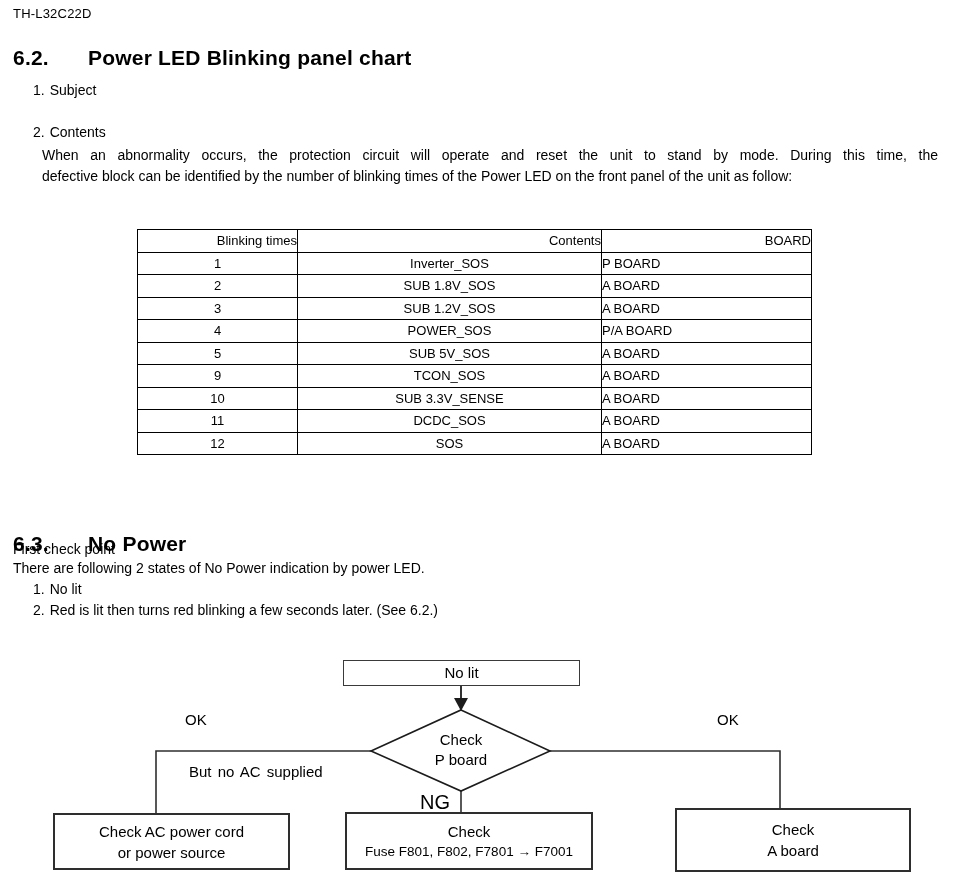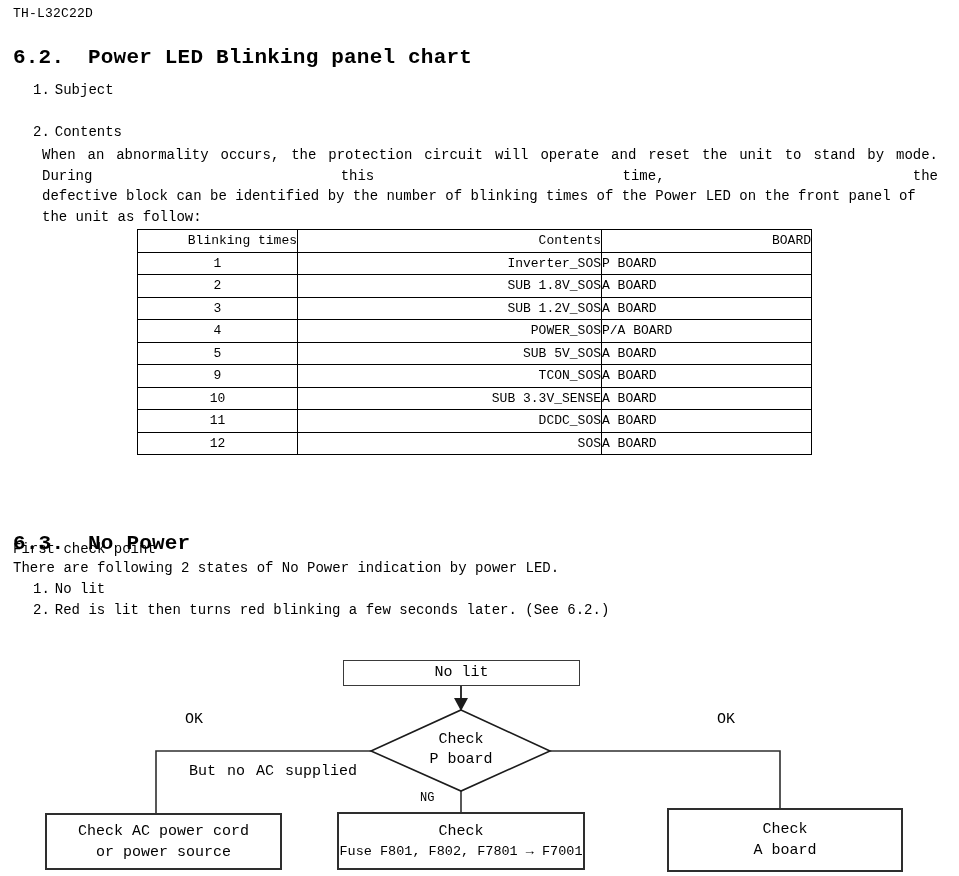--- a/index.html
+++ b/index.html
@@ -1,20 +1,20 @@
 <!DOCTYPE html>
 <html><head>
 <meta charset="utf-8">
 <style>
   html,body{margin:0;padding:0;background:#fff;}
   .page{
     position:relative;
     width:959px;height:876px;
     background:#fff;color:#000;
-    font-family:Liberation Mono, monospace;
+    font-family:Liberation Sans, sans-serif;
     overflow:hidden;
   }
   .abs{position:absolute;}
   .model{left:13px;top:6px;font-size:13px;letter-spacing:.2px;}
   .sec-head{left:13px;font-size:21px;font-weight:bold;display:flex;letter-spacing:.2px;}
   .sec-head .num{width:75px;flex:0 0 75px;}
   .h62{top:46px;}
   .h63{top:532px;}
   .body-line{font-size:14px;line-height:17px;}
   .li-line{display:flex;}
@@ -26,46 +26,46 @@
     position:absolute;left:137px;top:229px;
     border-collapse:collapse;table-layout:fixed;width:674px;
     font-size:13px;
   }
   table.blink th, table.blink td{
     border:1px solid #000;height:21.5px;padding:0;
     font-weight:normal;white-space:nowrap;overflow:hidden;
   }
   table.blink th{text-align:right;}
   td.c-times{text-align:center;}
-  td.c-contents{text-align:right;padding-left:6px;}
+  td.c-contents{text-align:center;padding-left:6px;}
   td.c-board{text-align:left;padding-left:4px;}
 
   .flow-label{font-size:15px;white-space:nowrap;}
   .flow-box{
     border:2px solid #2e2e2e;background:#fff;
     display:flex;flex-direction:column;justify-content:center;
-    text-align:center;font-size:15px;line-height:21px;white-space:nowrap;
+    text-align:center;font-size:15px;line-height:21px;white-space:nowrap;margin-left:8px;
   }
   .start-box{
     left:343px;top:660px;width:235px;height:24px;
     border:1.5px solid #3a3a3a;background:#fff;
     text-align:center;font-size:15px;line-height:24px;
   }
   .decision-text{
     left:391px;top:730px;width:140px;text-align:center;
     font-size:15px;line-height:20px;
   }
   .box-left{left:45px;top:813px;width:233px;height:53px;}
   .box-mid{left:337px;top:812px;width:244px;height:54px;}
   .box-right{left:667px;top:808px;width:232px;height:60px;}
   .box-mid .small{font-size:13.5px;line-height:19px;}
   .lbl-ok-left{left:185px;top:711px;}
   .lbl-ok-right{left:717px;top:711px;}
   .lbl-butnoac{left:189px;top:763px;word-spacing:2px;}
-  .lbl-ng{left:420px;top:791px;font-size:12px;}
+  .lbl-ng{left:420px;top:791px;font-size:20px;}
   svg.flow-lines{position:absolute;left:0;top:0;width:959px;height:876px;}
 </style>
 </head>
 <body>
 
 <div class="page">
 
   <div class="abs model">TH-L32C22D</div>
 
   <div class="abs sec-head h62">

